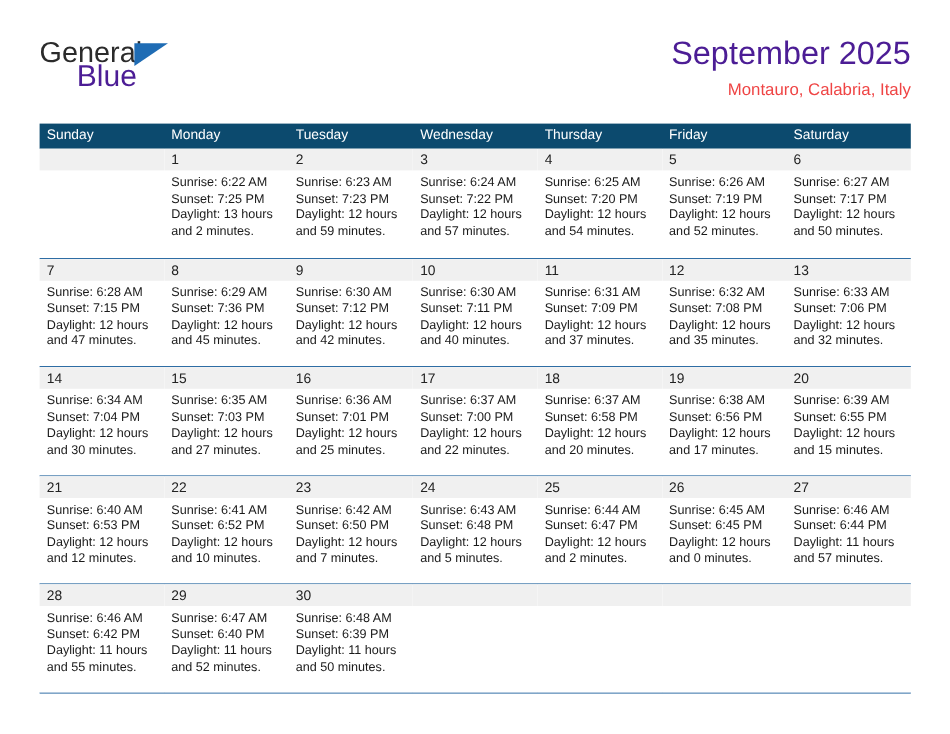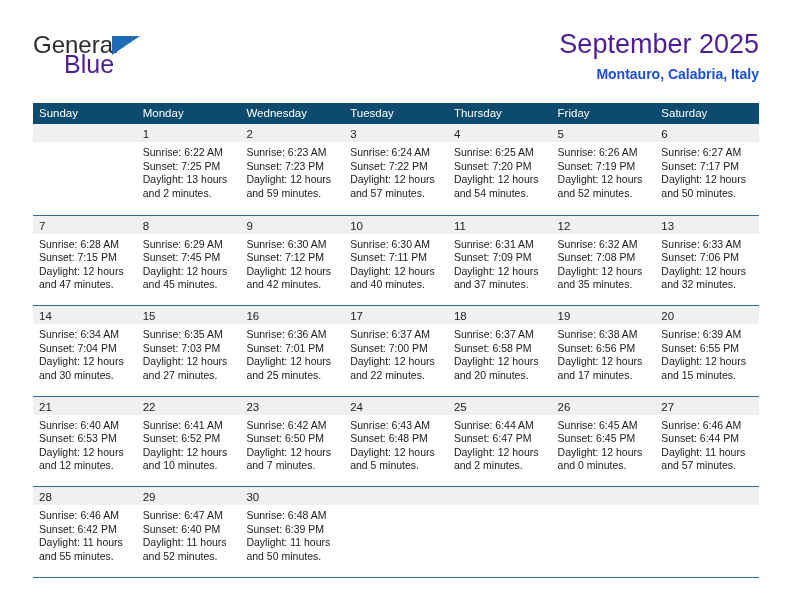--- a/index.html
+++ b/index.html
@@ -77,22 +77,22 @@
     font-size: 27px;
     line-height: 32px;
     color: #4c1d95;
     font-weight: 400;
     white-space: nowrap;
   }
   .cal-subtitle {
     margin-top: 6px;
     font-size: 14px;
     line-height: 17px;
-    color: #1d4ed8;
-    font-weight: 700;
+    color: #ef4444;
+    font-weight: 400;
     white-space: nowrap;
   }
 
   
   .calendar {
     position: absolute;
     left: 33px;
     top: 103px;
     width: 726px;
   }
@@ -176,22 +176,22 @@
       <div class="cal-title">September 2025</div>
       <div class="cal-subtitle">Montauro, Calabria, Italy</div>
     </div>
 
   </div>
 
   <div class="calendar">
     <div class="weekday-row" id="weekday-row">
         <div class="weekday">Sunday</div>
         <div class="weekday">Monday</div>
+        <div class="weekday">Tuesday</div>
         <div class="weekday">Wednesday</div>
-        <div class="weekday">Tuesday</div>
         <div class="weekday">Thursday</div>
         <div class="weekday">Friday</div>
         <div class="weekday">Saturday</div>
       </div>
     <div id="weeks-container">
         <div class="week-row first">
           <div class="day-cell">
             <div class="day-number-band"><span class="day-number"></span></div>
           </div>
           <div class="day-cell">
@@ -256,21 +256,21 @@
               <div>Sunrise: 6:28 AM</div>
               <div>Sunset: 7:15 PM</div>
               <div>Daylight: 12 hours</div>
               <div>and 47 minutes.</div>
             </div>
           </div>
           <div class="day-cell">
             <div class="day-number-band"><span class="day-number">8</span></div>
             <div class="day-info">
               <div>Sunrise: 6:29 AM</div>
-              <div>Sunset: 7:45 PM</div>
+              <div>Sunset: 7:36 PM</div>
               <div>Daylight: 12 hours</div>
               <div>and 45 minutes.</div>
             </div>
           </div>
           <div class="day-cell">
             <div class="day-number-band"><span class="day-number">9</span></div>
             <div class="day-info">
               <div>Sunrise: 6:30 AM</div>
               <div>Sunset: 7:12 PM</div>
               <div>Daylight: 12 hours</div>

